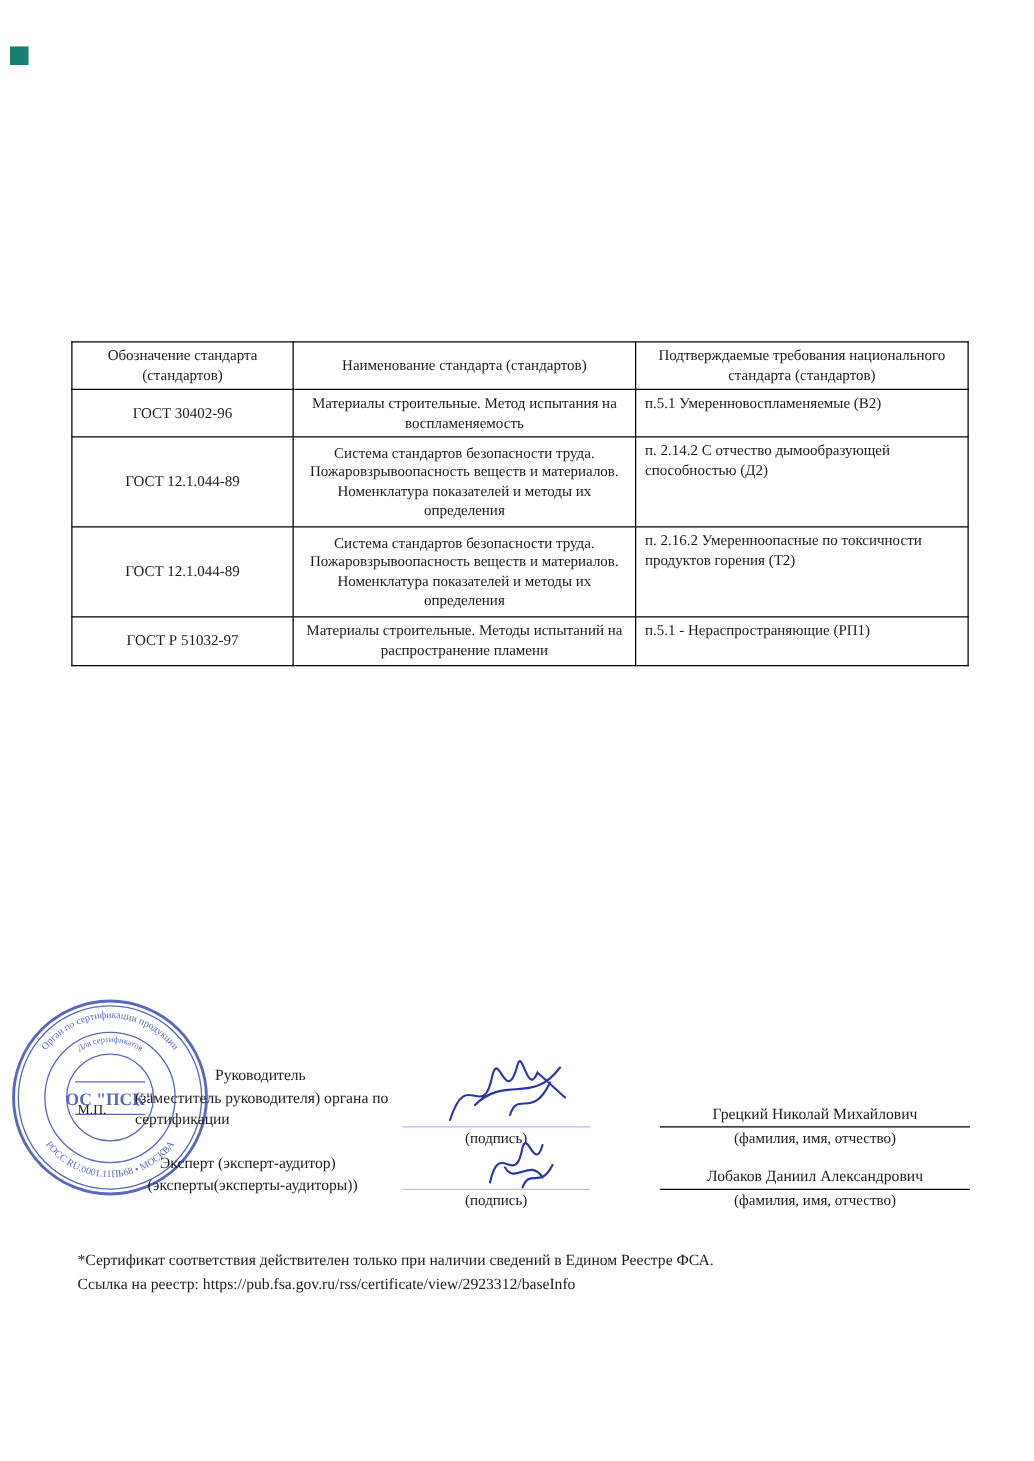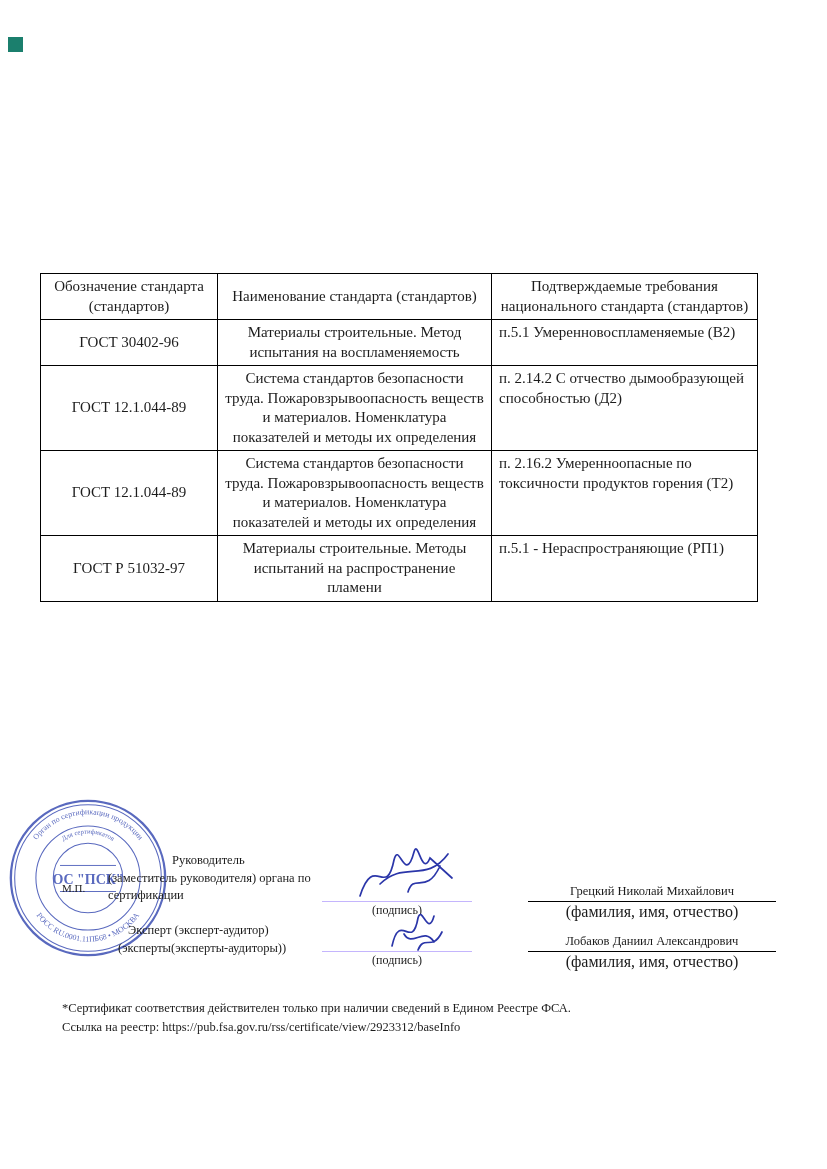--- a/index.html
+++ b/index.html
@@ -8,22 +8,22 @@
     background:#ffffff; overflow:hidden;
     font-family:"Liberation Serif", serif; color:#1c1c1c;
   }
   
   .title-block { position:absolute; top:142px; left:0; width:100%; text-align:center; }
   .doc-title { font-size:15px; font-weight:bold; letter-spacing:0.4px; }
   .doc-subtitle { font-size:15px; font-weight:bold; letter-spacing:0.4px; margin-top:23px; }
   .doc-number { font-size:15px; font-weight:bold; margin-top:16px; text-decoration:underline; text-underline-offset:3px; }
   .doc-mode { font-size:9.5px; margin-top:17px; letter-spacing:0.3px; }
   
-  table.standards { position:absolute; top:273px; left:40px; width:717px;
-    border-collapse:collapse; font-size:15px; line-height:1.3; table-layout:fixed; }
+  table.standards { position:absolute; top:273px; left:57px; width:717px;
+    border-collapse:collapse; font-size:12px; line-height:1.3; table-layout:fixed; }
   table.standards th, table.standards td { border:1px solid #000; padding:3px 7px; }
   table.standards th { font-weight:normal; text-align:center; vertical-align:middle; height:30px; }
   col.c1 { width:177px; } col.c2 { width:274px; } col.c3 { width:266px; }
   td.cell-standard { text-align:center; vertical-align:middle; }
   td.cell-name { text-align:center; vertical-align:middle; }
   td.cell-req { text-align:left; vertical-align:top; }
   tr.row-short { height:36px;margin-top:10px; }
   tr.row-tall  { height:72px; }
   
   .sig-area { position:absolute; left:0; top:0; width:100%; height:100%; font-size:12.5px; }
@@ -34,21 +34,21 @@
   .role2 { position:absolute; left:118px; top:922px; width:210px; line-height:1.4; }
   .role2 .indent { padding-left:10px; }
   .sig-line { position:absolute; width:150px; border-top:1px solid #c4b5fd; text-align:center; }
   .sig-line-1 { left:322px; top:901px; }
   .sig-line-2 { left:322px; top:951px; }
   .sig-caption { font-size:12px; padding-top:1px; }
   .fio-block { position:absolute; width:248px; text-align:center; }
   .fio-1 { left:528px; top:884px; }
   .fio-2 { left:528px; top:934px; }
   .fio-name { padding-bottom:2px; border-bottom:1px solid #000; }
-  .fio-caption { font-size:16px; padding-top:1px; }
+  .fio-caption { font-size:12px; padding-top:1px; }
   .scribble { position:absolute; pointer-events:none; }
   .scribble-1 { left:352px; top:834px; width:130px; height:76px; }
   .scribble-2 { left:382px; top:904px; width:80px; height:52px; }
   
   .footer { position:absolute; left:62px; top:999px; font-size:12.5px; line-height:1.55; }
   
   .corner-mark { position:absolute; left:8px; top:37px; width:15px; height:15px; }
 </style>
 </head>
 <body>

